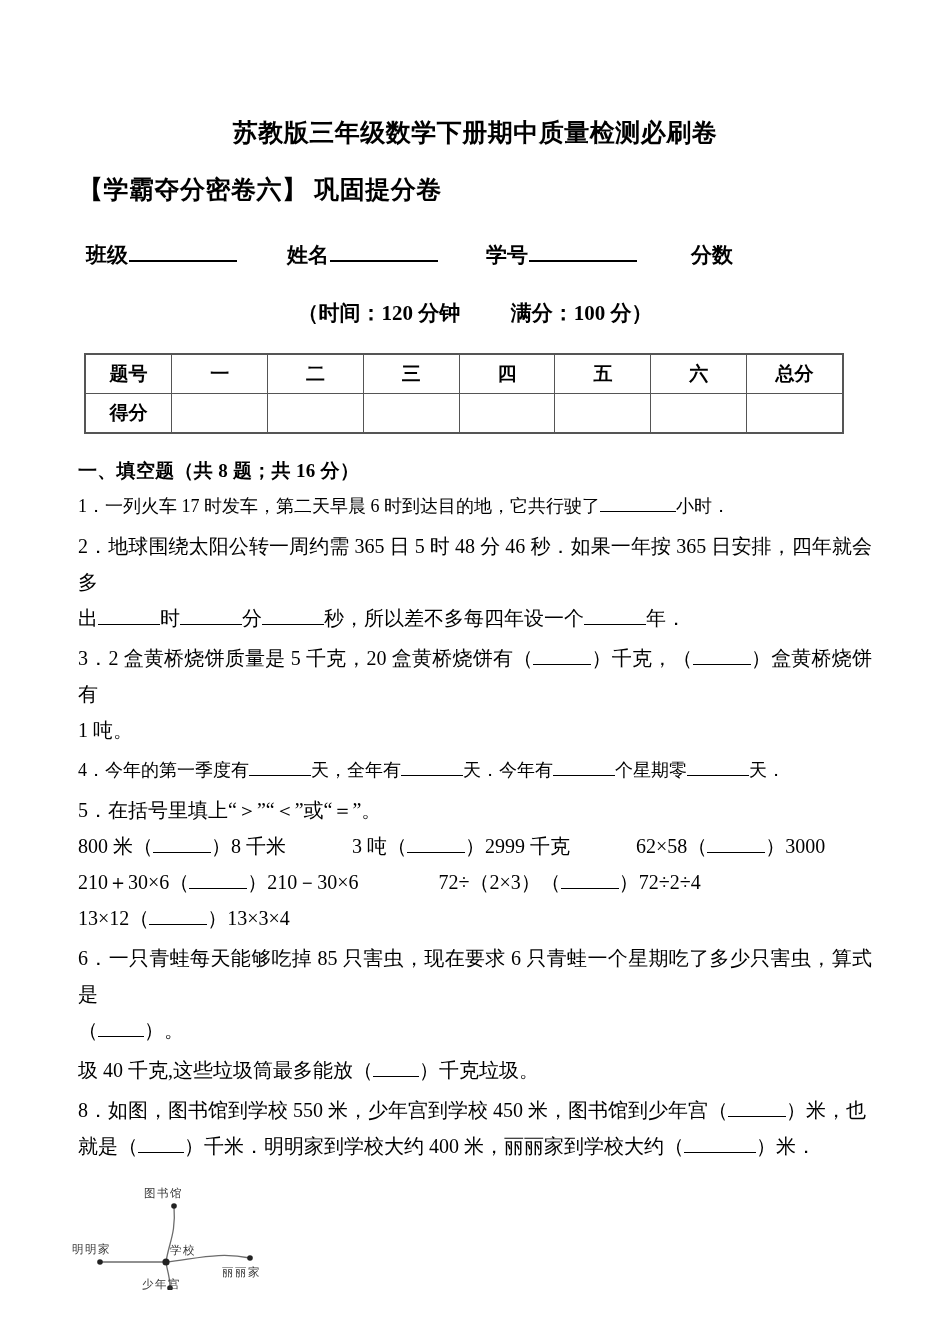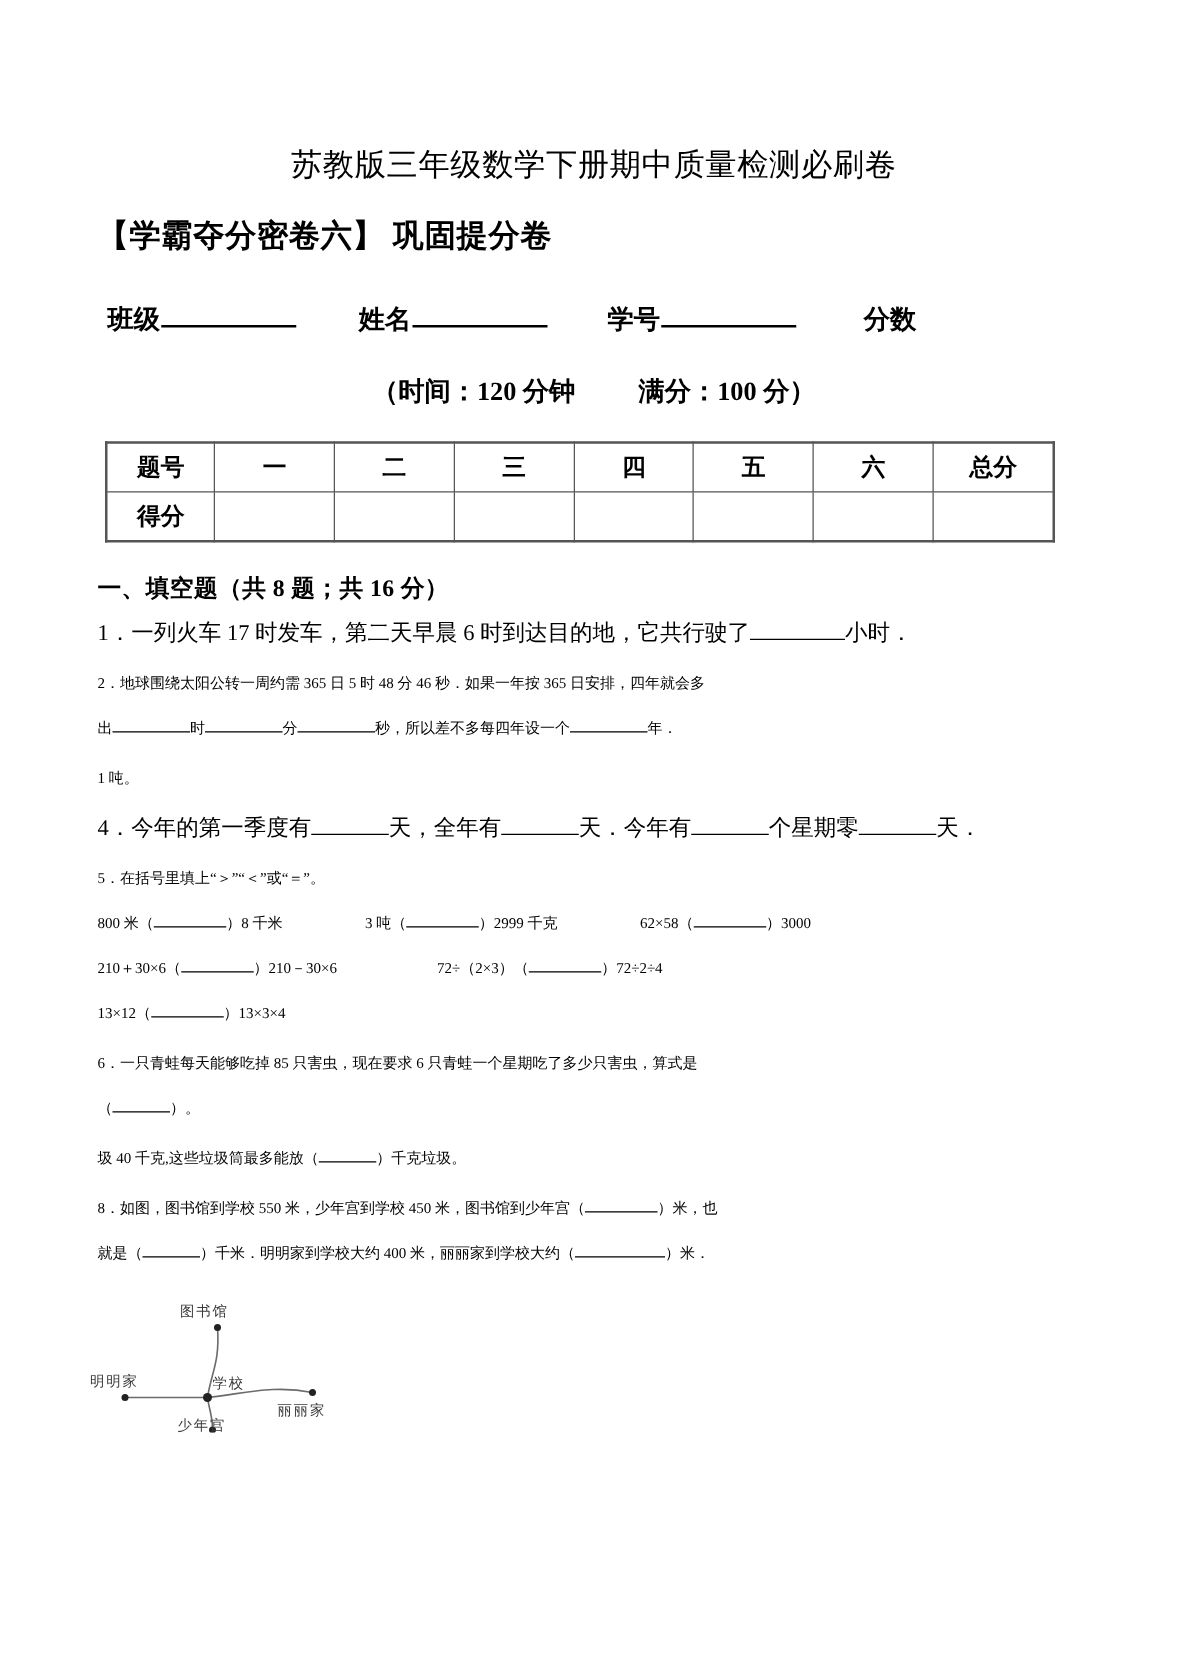--- a/index.html
+++ b/index.html
@@ -20,21 +20,21 @@
     height: 1344px;
     box-sizing: border-box;
     padding: 0 78px;
     position: relative;
   }
 
   
   .title-main {
     text-align: center;
     font-size: 25px;
-    font-weight: normal;
+    font-weight: bold;
     letter-spacing: 0.5px;
     margin-top: 118px;
     line-height: 1.2;
   }
   .title-sub {
     text-align: left;
     font-size: 25px;
     font-weight: bold;
     letter-spacing: 0.5px;
     margin-top: 27px;
@@ -96,21 +96,21 @@
     font-size: 19px;
     font-weight: bold;
     letter-spacing: 0.3px;
   }
   .q {
     font-size: 18px;
     line-height: 36px;
     margin-top: 4px;
     text-align: justify;
   }
-  .q-line { font-size: 12px; line-height: 36px; }
+  .q-line { font-size: 20px; line-height: 36px; }
 
   .u { display:inline-block; border-bottom: 1.4px solid #000; vertical-align: baseline; }
   .u-m  { width: 62px; }
   .u-l  { width: 76px; }
 
   .pu { display:inline-block; border-bottom: 1.4px solid #000; vertical-align: baseline; }
   .pu-s { width: 46px; }
   .pu-m { width: 58px; }
   .pu-l { width: 72px; }
   .sp-b { display:inline-block; width: 66px; }
@@ -190,20 +190,23 @@
   <div class="q">
     <div class="q-line">
       <span>2．</span><span>地球围绕太阳公转一周约需 365 日 5 时 48 分 46 秒．如果一年按 365 日安排，四年就会多</span>
     </div>
     <div class="q-line">
       <span>出</span><span class="u u-m"></span><span>时</span><span class="u u-m"></span><span>分</span><span class="u u-m"></span><span>秒，所以差不多每四年设一个</span><span class="u u-m"></span><span>年．</span>
     </div>
   </div>
 
   <div class="q">
+    <div class="q-line">
+      <span>3．</span><span>2 盒黄桥烧饼质量是 5 千克，20 盒黄桥烧饼有（</span><span class="pu pu-m"></span><span>）千克，（</span><span class="pu pu-m"></span><span>）盒黄桥烧饼有</span>
+    </div>
     <div class="q-line">1 吨。</div>
   </div>
 
   <div class="q">
     <span>4．</span><span>今年的第一季度有</span><span class="u u-m"></span><span>天，全年有</span><span class="u u-m"></span><span>天．今年有</span><span class="u u-m"></span><span>个星期零</span><span class="u u-m"></span><span>天．</span>
   </div>
 
   <div class="q">
     <div class="q-line">
       <span>5．</span><span>在括号里填上“＞”“＜”或“＝”。</span>

